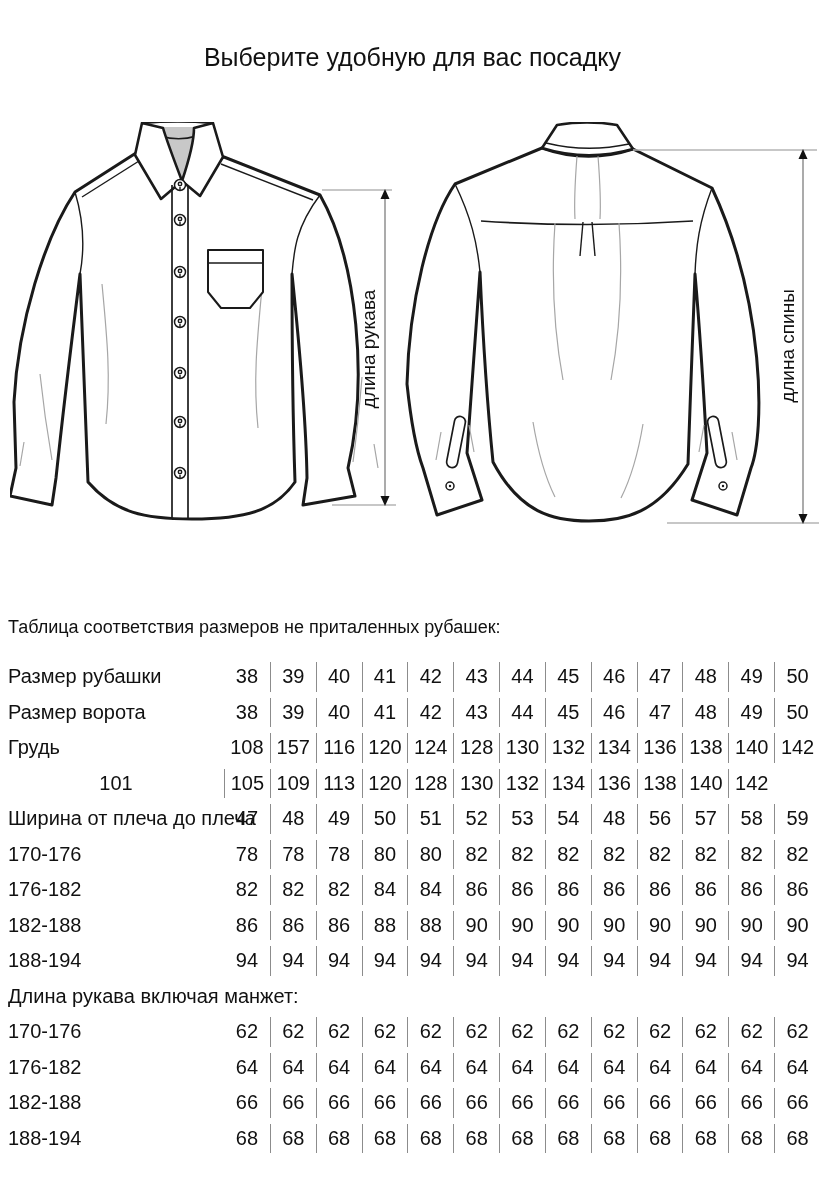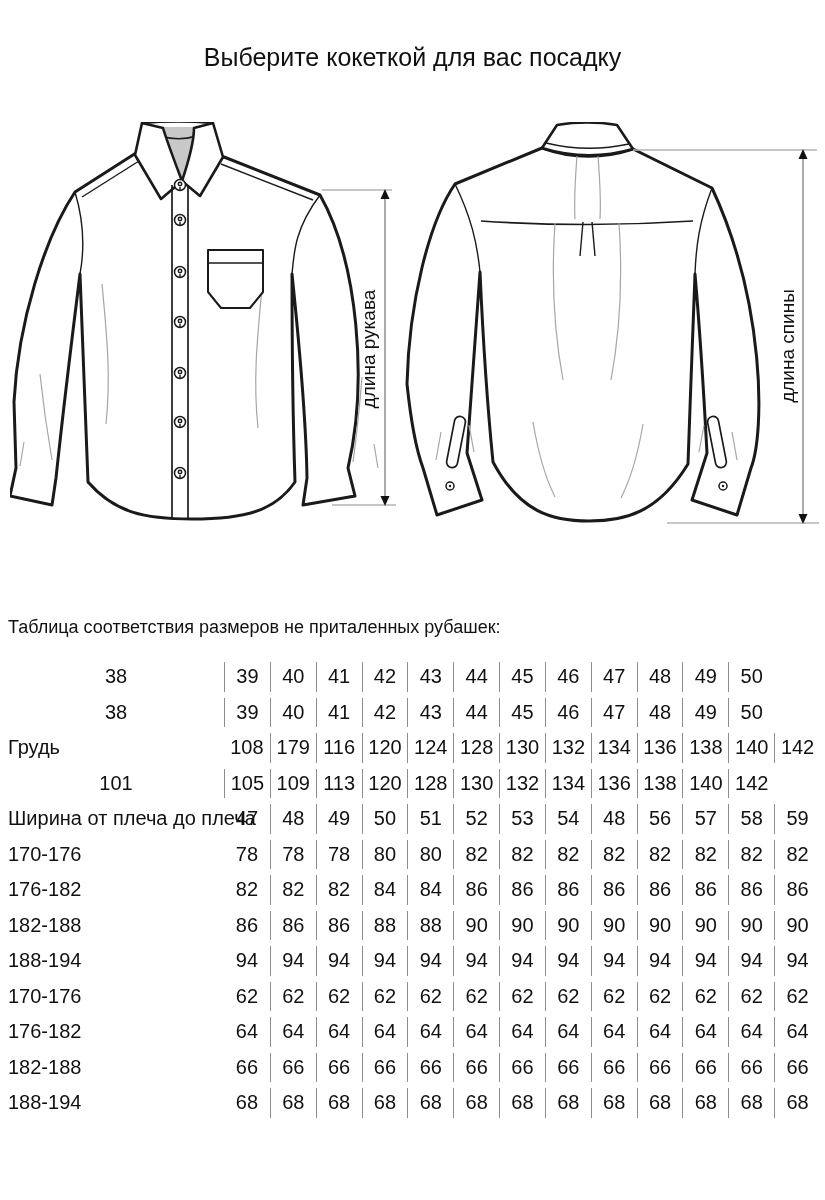--- a/index.html
+++ b/index.html
@@ -56,21 +56,21 @@
   .vcell ~ .vcell { border-left:1.5px solid var(--separator,#8c8c8c); }
   .section-header {
     height:35.5px; display:flex; align-items:center; font-size:20px; white-space:nowrap;
   }
 </style>
 </head>
 <body>
 
 <div class="page" style="--text: #111111; --outline: #1a1a1a; --collar-fill: #c8c8c8; --separator: #8c8c8c; --dimension: #8f8f8f; --reference: #b4b4b4; --crease: #a6a6a6;">
 
-  <div class="main-title">Выберите кокеткой для вас посадку</div>
+  <div class="main-title">Выберите удобную для вас посадку</div>
 
   <svg class="svg-front" width="390" height="418" viewBox="0 0 390 418" xmlns="http://www.w3.org/2000/svg">
     <g>
       <path class="outline" d="M126,31 L65,70
         C35,115 8,200 4,280 L6,346 L0,374 L42,383 L46,356
         C54,280 64,200 70,152
         C74,240 76,310 78,360
         C105,391 135,397 182,397
         C235,397 265,389 285,360
         C283,300 282,210 282,152
@@ -204,53 +204,55 @@
     </g>
   </svg>
 
   <div class="dim-label dim-label-front">длина рукава</div>
   <div class="dim-label dim-label-back">длина спины</div>
 
   <div class="subtitle">Таблица соответствия размеров не приталенных рубашек:</div>
 
   <div class="size-table">
       <div class="trow">
+        <div class="rlabel">Размер рубашки</div>
         <div class="vcell">38</div>
         <div class="vcell">39</div>
         <div class="vcell">40</div>
         <div class="vcell">41</div>
         <div class="vcell">42</div>
         <div class="vcell">43</div>
         <div class="vcell">44</div>
         <div class="vcell">45</div>
         <div class="vcell">46</div>
         <div class="vcell">47</div>
         <div class="vcell">48</div>
         <div class="vcell">49</div>
         <div class="vcell">50</div>
       </div>
       <div class="trow">
+        <div class="rlabel">Размер ворота</div>
         <div class="vcell">38</div>
         <div class="vcell">39</div>
         <div class="vcell">40</div>
         <div class="vcell">41</div>
         <div class="vcell">42</div>
         <div class="vcell">43</div>
         <div class="vcell">44</div>
         <div class="vcell">45</div>
         <div class="vcell">46</div>
         <div class="vcell">47</div>
         <div class="vcell">48</div>
         <div class="vcell">49</div>
         <div class="vcell">50</div>
       </div>
       <div class="trow">
         <div class="rlabel">Грудь</div>
         <div class="vcell">108</div>
-        <div class="vcell">179</div>
+        <div class="vcell">157</div>
         <div class="vcell">116</div>
         <div class="vcell">120</div>
         <div class="vcell">124</div>
         <div class="vcell">128</div>
         <div class="vcell">130</div>
         <div class="vcell">132</div>
         <div class="vcell">134</div>
         <div class="vcell">136</div>
         <div class="vcell">138</div>
         <div class="vcell">140</div>
@@ -344,20 +346,21 @@
         <div class="vcell">94</div>
         <div class="vcell">94</div>
         <div class="vcell">94</div>
         <div class="vcell">94</div>
         <div class="vcell">94</div>
         <div class="vcell">94</div>
         <div class="vcell">94</div>
         <div class="vcell">94</div>
         <div class="vcell">94</div>
       </div>
+      <div class="section-header">Длина рукава включая манжет:</div>
       <div class="trow">
         <div class="rlabel">170-176</div>
         <div class="vcell">62</div>
         <div class="vcell">62</div>
         <div class="vcell">62</div>
         <div class="vcell">62</div>
         <div class="vcell">62</div>
         <div class="vcell">62</div>
         <div class="vcell">62</div>
         <div class="vcell">62</div>

